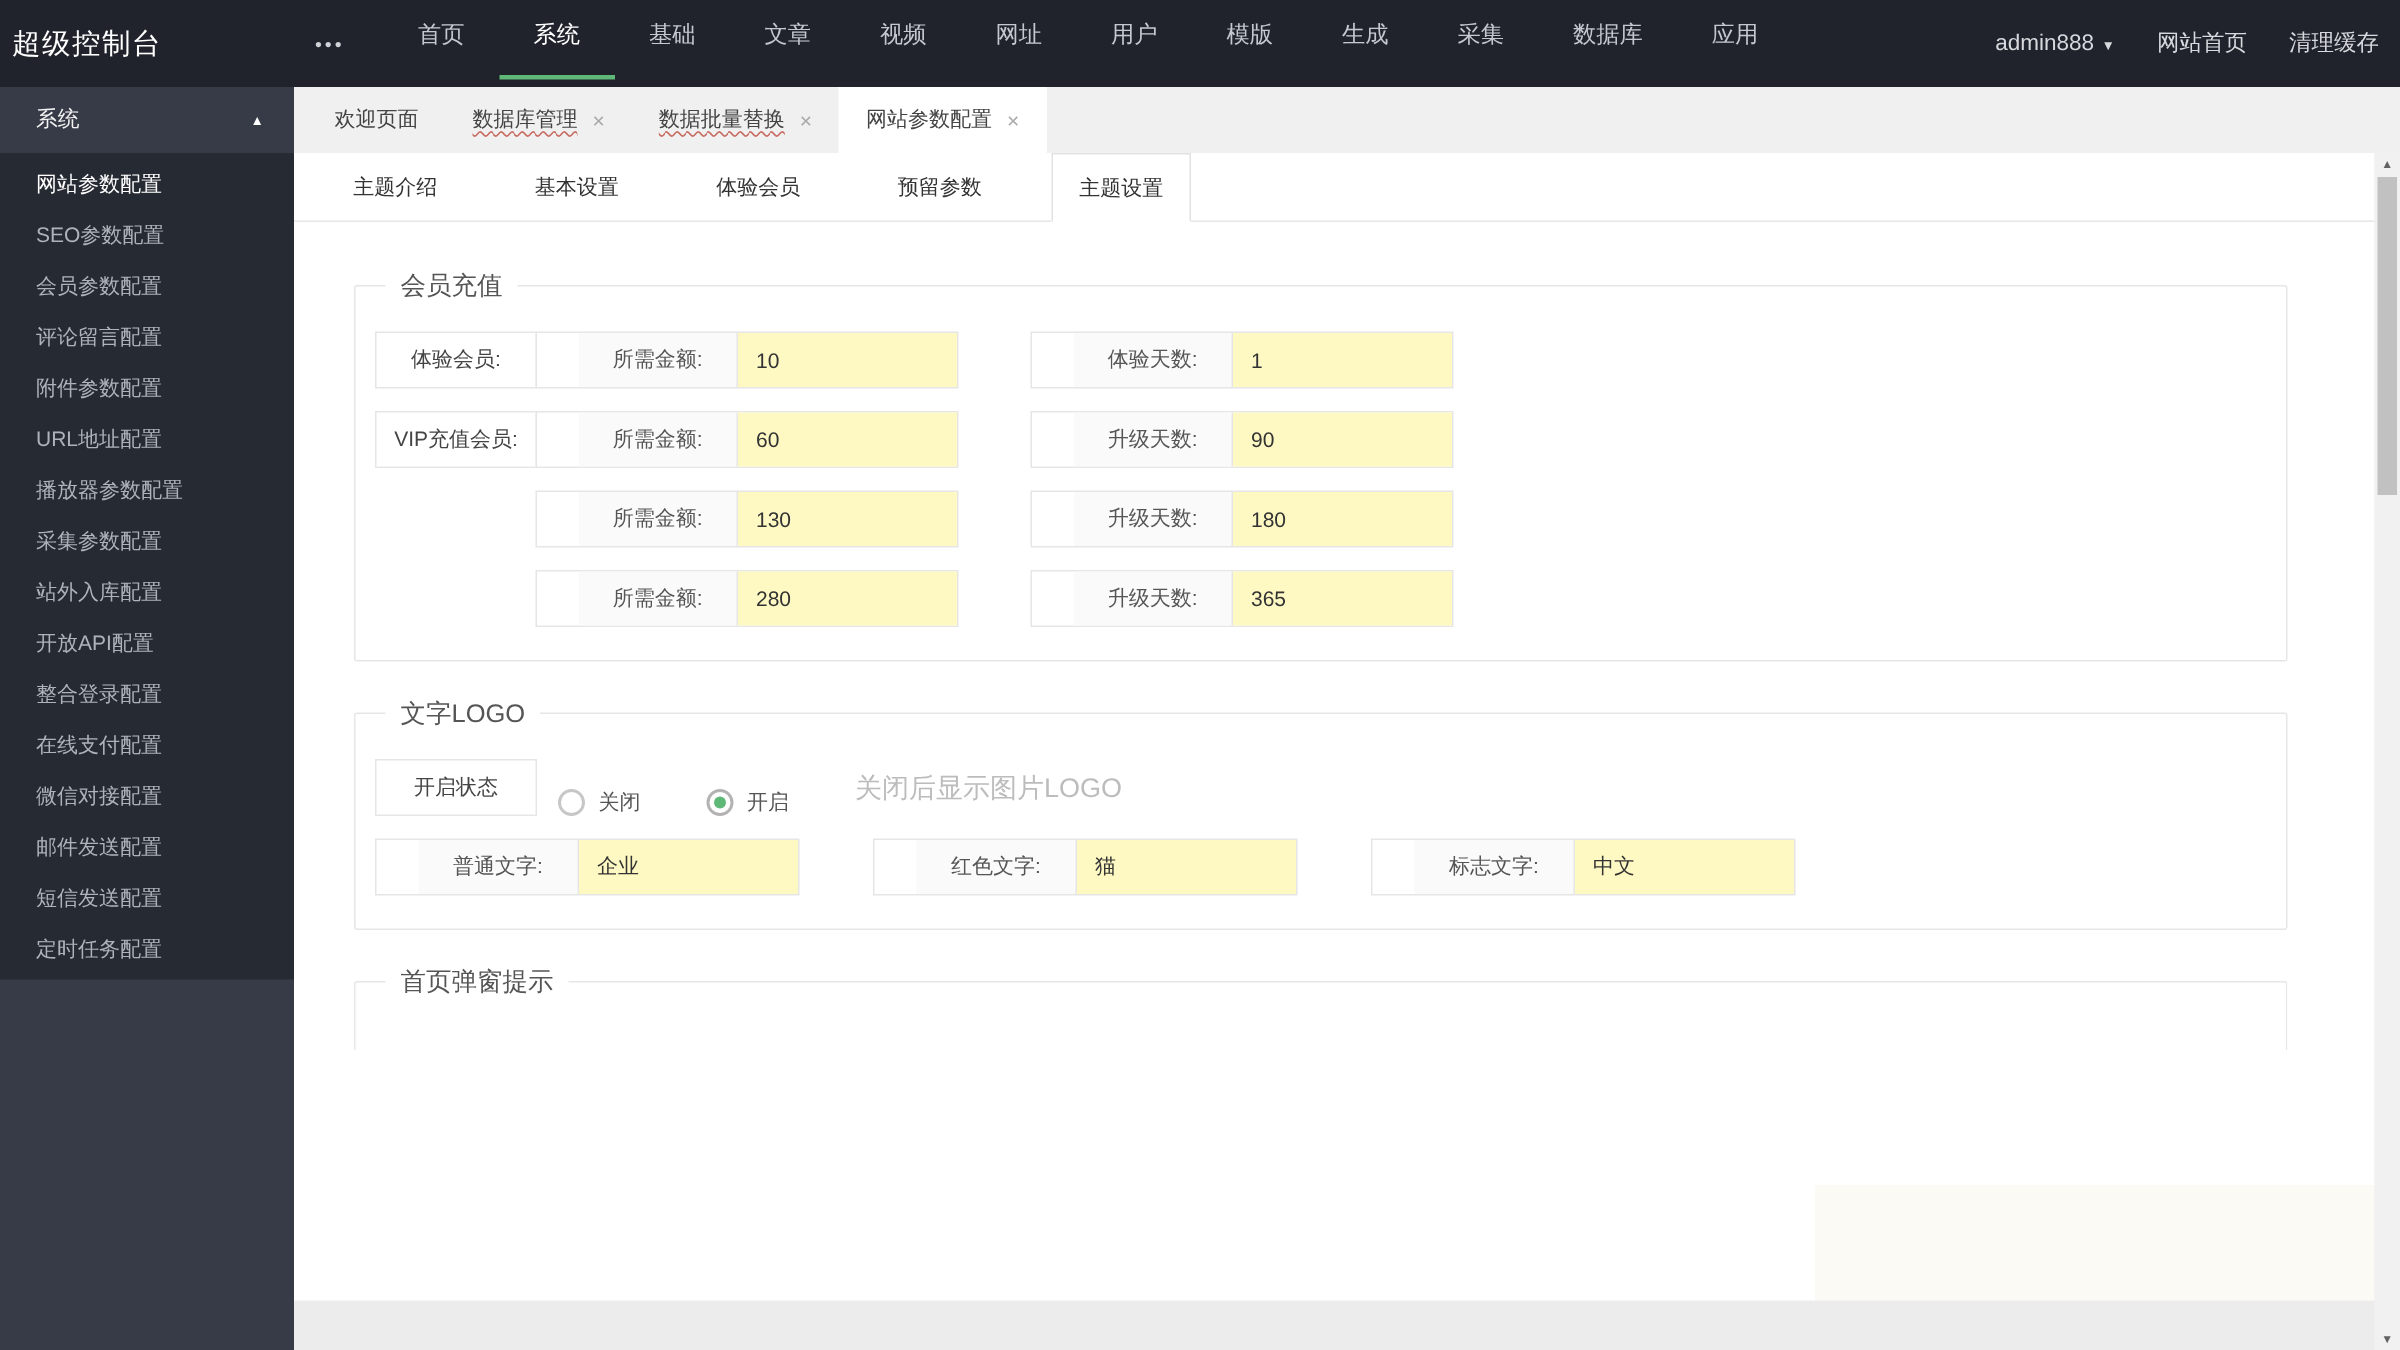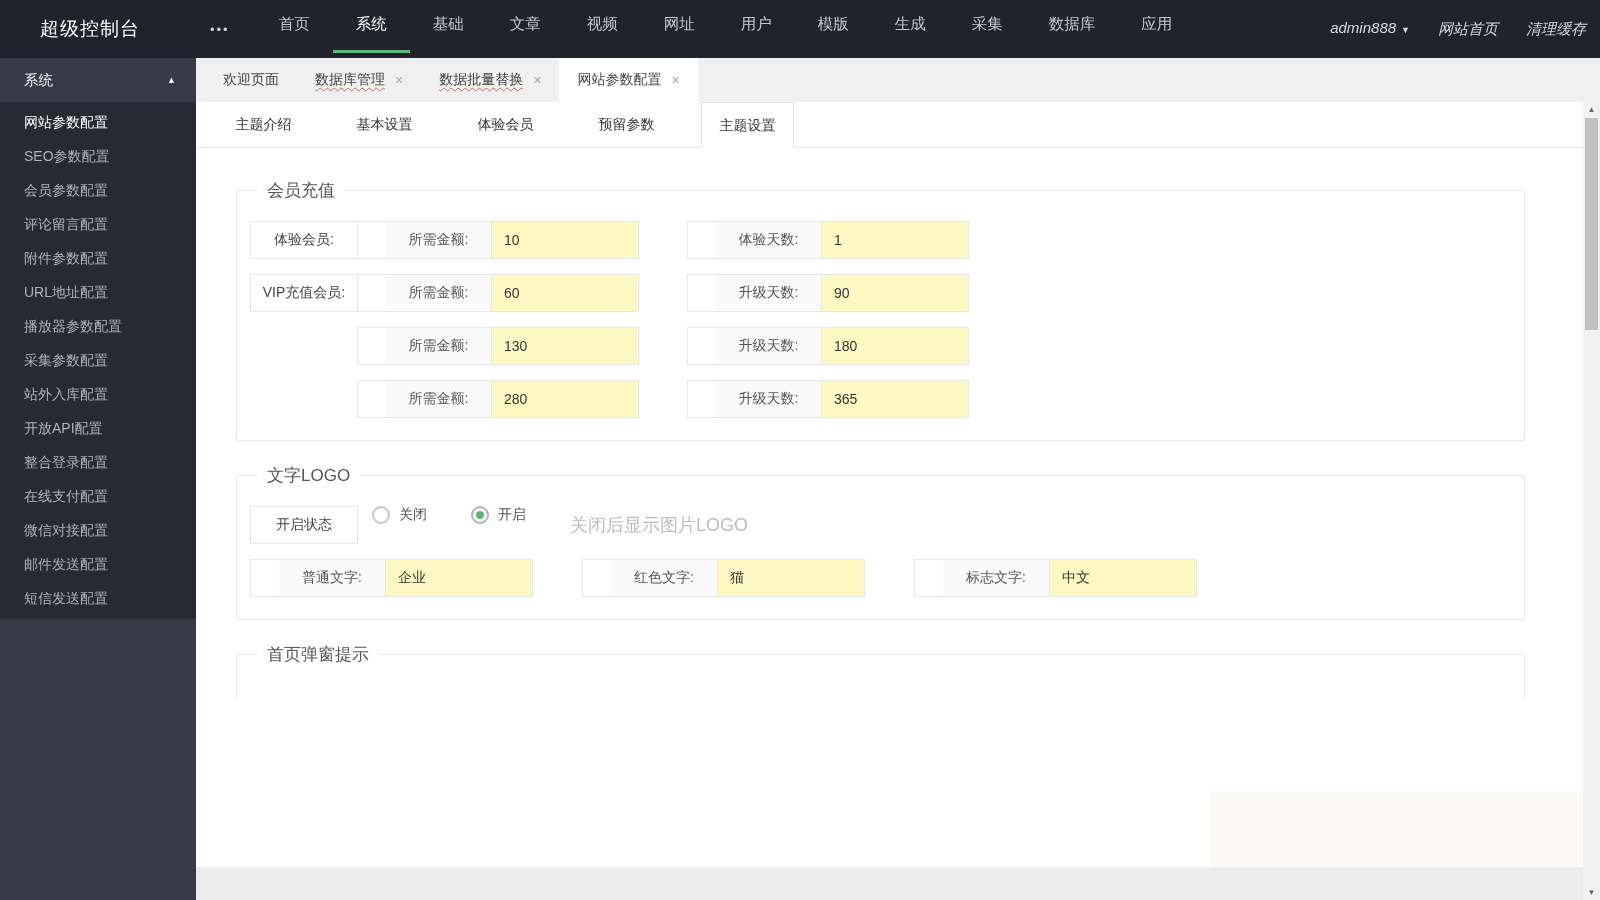--- a/index.html
+++ b/index.html
@@ -2,29 +2,29 @@
 <html><head>
 <meta charset="utf-8">
 <style>
   * { margin:0; padding:0; box-sizing:border-box; }
   html,body { width:1600px; height:900px; overflow:hidden;
     font-family:"Liberation Sans","DejaVu Sans",sans-serif; background:#ececec; }
 
   
   .header { position:absolute; left:0; top:0; width:1600px; height:58px;
     background:#20232b; display:flex; align-items:center; z-index:30; }
-  .brand { width:196px; padding-left:40px; color:#fff; font-size:19px; letter-spacing:1px; flex:none; }
+  .brand { width:196px; padding-left:8px; color:#fff; font-size:19px; letter-spacing:1px; flex:none; }
   .more-dots { color:#cfd2d6; font-size:13px; letter-spacing:2px; margin:0 26px 0 14px; cursor:pointer; }
   .topnav { display:flex; height:68px; }
   .topnav-item { position:relative; height:58px; line-height:58px; padding:0 23px;
     color:#c5c8ce; font-size:15.5px; cursor:pointer; }
   .topnav-item.active { color:#fff; }
   .topnav-item.active::after { content:""; position:absolute; left:0; right:0; bottom:0;
     height:3px; background:#5FB878; }
-  .header-right { margin-left:auto; display:flex; align-items:center; height:58px;font-style:italic; }
+  .header-right { margin-left:auto; display:flex; align-items:center; height:58px; }
   .header-right .hr-item { padding:0 14px; color:#d6d9dd; font-size:15px; line-height:58px; cursor:pointer; }
   .caret { font-size:9px; color:#d6d9dd; margin-left:5px; }
 
   
   .sidebar { position:absolute; left:0; top:58px; width:196px; height:842px; background:#373b47; z-index:20; }
   .side-group { height:44px; line-height:44px; padding:0 20px 0 24px; color:#f2f2f2;
     font-size:14.5px; display:flex; justify-content:space-between; align-items:center; cursor:pointer; }
   .side-group .arrow { font-size:9px; color:#fff; }
   .side-items { background:#262a33; padding:3px 0 4px 0; }
   .side-item { height:34px; line-height:34px; padding-left:24px; font-size:14px;
@@ -65,21 +65,21 @@
     display:flex; align-items:center; justify-content:center; font-size:14px; color:#444; }
   .row-spacer { width:108px; flex:none; }
   .input-group { display:flex; border:1px solid #e6e6e6; margin-left:-1px; background:#fff;padding-left:28px; }
   .ig-label { width:106px; flex:none; background:#fafafa; border-right:1px solid #e6e6e6;
     display:flex; align-items:center; justify-content:center; font-size:14px; color:#555; }
   .ig-input { width:146px; border:none; outline:none; padding:0 12px; font-size:14px;
     color:#333; background:#fef9c3; }
   .gap49 { width:49px; flex:none; }
   .gap50 { width:50px; flex:none; }
 
-  .radio-wrap { display:flex; align-items:flex-start; margin-left:14px; cursor:pointer; }
+  .radio-wrap { display:flex; align-items:flex-end; margin-left:14px; cursor:pointer; }
   .radio-circle { width:18px; height:18px; border-radius:50%; border:2px solid #c7c7c7;
     background:#fff; position:relative; flex:none; }
   .radio-wrap.checked .radio-circle { border-color:#b3b3b3; }
   .radio-wrap.checked .radio-circle::after { content:""; position:absolute; left:3px; top:3px;
     width:8px; height:8px; border-radius:50%; background:#5FB878; }
   .radio-label { margin-left:9px; font-size:14px; color:#555; }
   .radio-gap { width:30px; flex:none; }
   .hint-text { margin-left:44px; font-size:18px; color:#bcbcbc; align-self:center; }
 
   
@@ -136,20 +136,21 @@
     <div class="side-item">URL地址配置</div>
     <div class="side-item">播放器参数配置</div>
     <div class="side-item">采集参数配置</div>
     <div class="side-item">站外入库配置</div>
     <div class="side-item">开放API配置</div>
     <div class="side-item">整合登录配置</div>
     <div class="side-item">在线支付配置</div>
     <div class="side-item">微信对接配置</div>
     <div class="side-item">邮件发送配置</div>
     <div class="side-item">短信发送配置</div>
+    <div class="side-item">定时任务配置</div>
   </div>
 </div>
 
 <div class="tabbar">
   <div class="ctab">
     <span>欢迎页面</span>
   </div>
   <div class="ctab">
     <span class="misspell">数据库管理</span>
     <span class="close">×</span>

